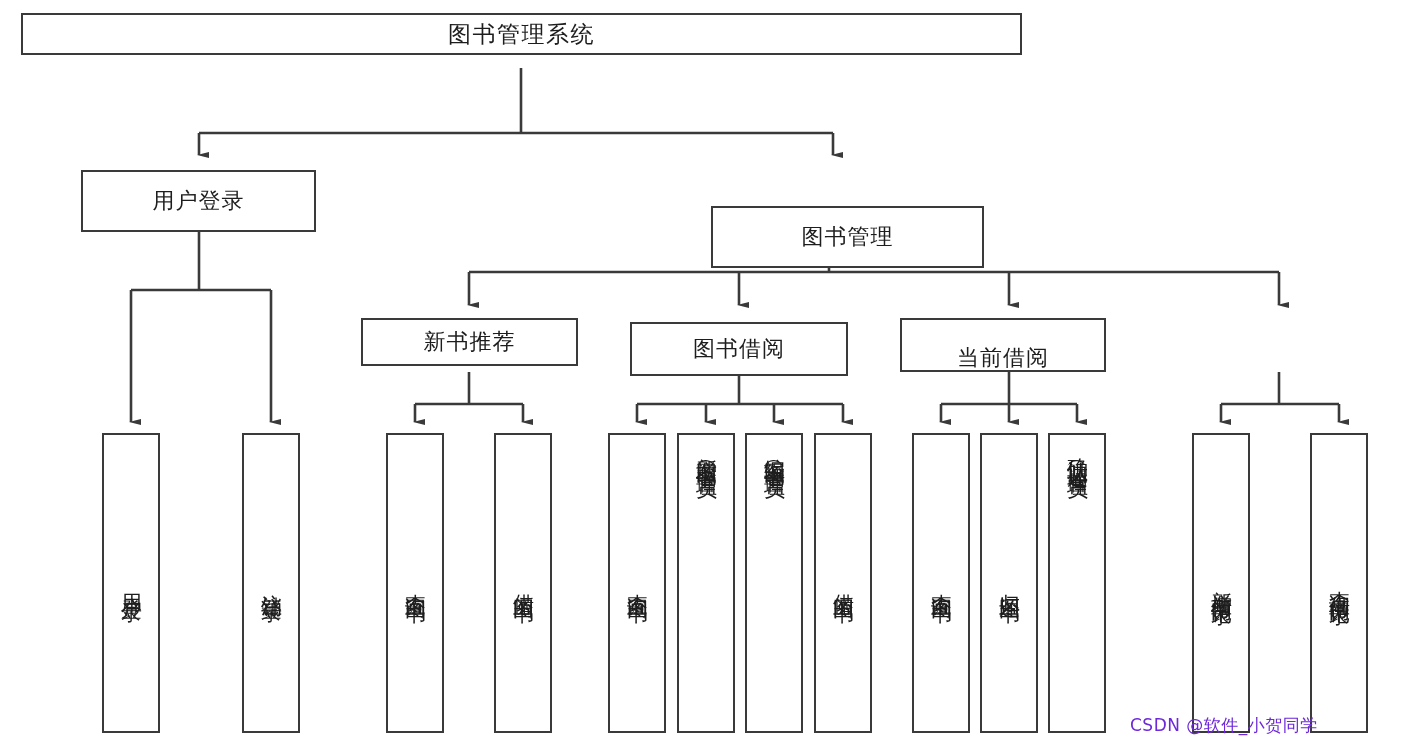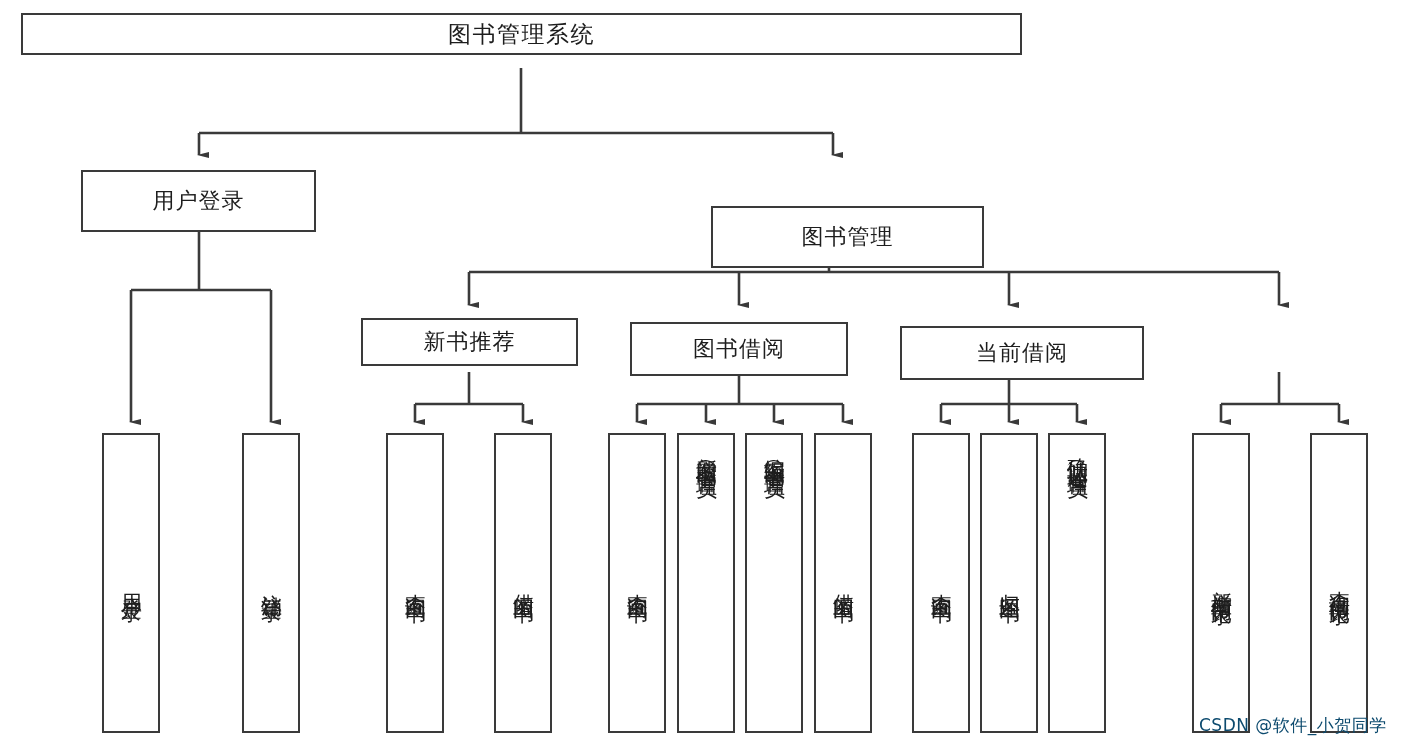--- a/index.html
+++ b/index.html
@@ -41,23 +41,23 @@
     line-height:1;
     white-space:nowrap;
     margin:0 auto;
   }
 
   
   .v-node.short{align-items:center;padding-top:0;}
 
   .watermark{
     position:absolute;
-    left:1199px;top:714px;
+    left:1130px;top:714px;
     font-size:17px;
-    color:#0c4a6e;
+    color:#6d28d9;
     letter-spacing:.5px;
     white-space:nowrap;
     z-index:3;
     font-family:"DejaVu Sans","Liberation Sans",sans-serif;
   }
 </style>
 </head>
 <body>
 
 <div id="canvas">
@@ -122,21 +122,21 @@
   <div class="node h-node" style="left:711px;top:170px;width:273px;height:62px;margin-top:36px;">
     <span class="lbl">图书管理</span>
   </div>
 
   <div class="node h-node" style="left:361px;top:318px;width:217px;height:48px;">
     <span class="lbl">新书推荐</span>
   </div>
   <div class="node h-node" style="left:630px;top:322px;width:218px;height:54px;">
     <span class="lbl">图书借阅</span>
   </div>
-  <div class="node h-node" style="left:900px;top:326px;width:244px;height:54px;">
+  <div class="node h-node" style="left:900px;top:318px;width:206px;height:54px;align-items:flex-end;">
     <span class="lbl">当前借阅</span>
   </div>
 
   <div class="node v-node short" style="left:102px;top:433px;width:58px;height:300px;">
     <span class="lbl">用户登录</span>
   </div>
   <div class="node v-node short" style="left:242px;top:433px;width:58px;height:300px;">
     <span class="lbl">注销登录</span>
   </div>
 

